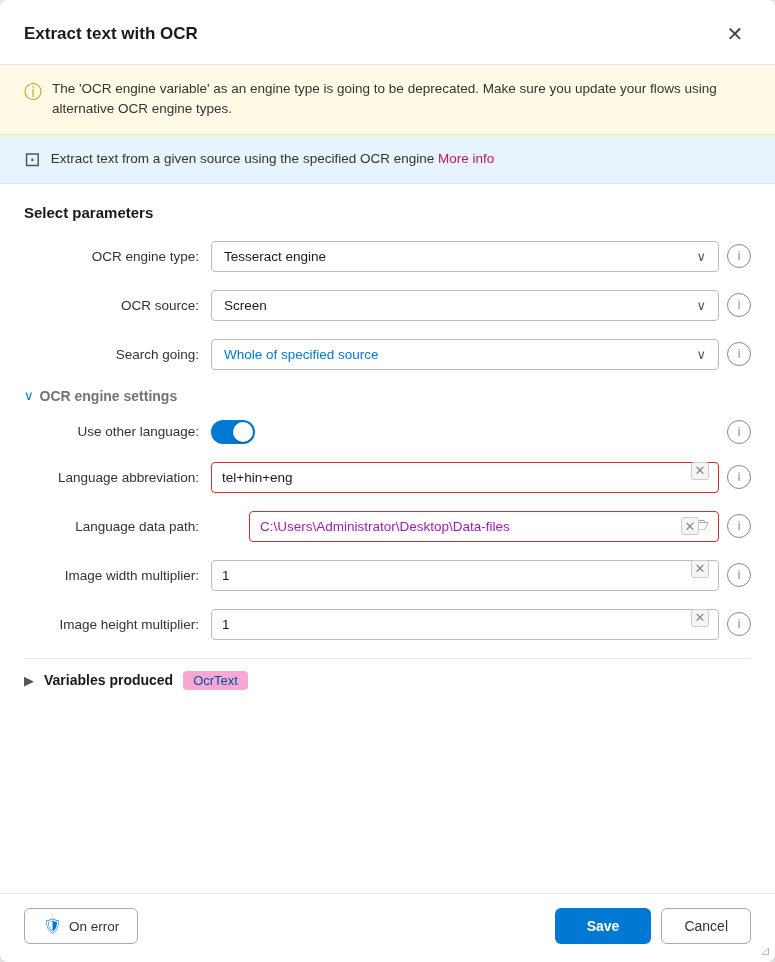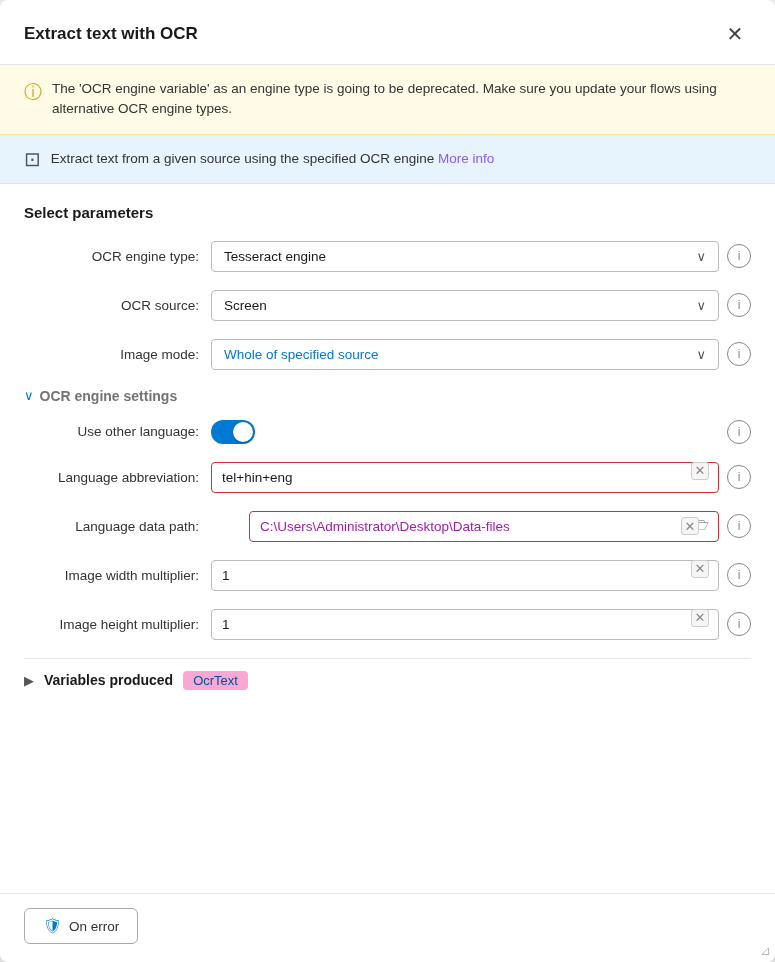--- a/index.html
+++ b/index.html
@@ -77,21 +77,21 @@
     .info-banner-icon {
       color: #555;
       font-size: 20px;
       flex-shrink: 0;
     }
     .info-banner-text {
       color: #333;
       font-size: 13.5px;
     }
     .info-banner-link {
-      color: #8b5cf6;
+      color: #be185d;
       text-decoration: none;
       cursor: pointer;
     }
     .dialog-body {
       padding: 20px 24px 16px 24px;
       flex: 1;
     }
     .section-title {
       font-size: 15px;
       font-weight: 600;
@@ -374,21 +374,21 @@
         <div class="param-control">
           <div class="dropdown">
             <span class="dropdown-text">Screen</span>
             <span class="dropdown-arrow">∨</span>
           </div>
           <button class="info-btn">i</button>
         </div>
       </div>
 
       <div class="param-row">
-        <div class="param-label">Image mode:</div>
+        <div class="param-label">Search going:</div>
         <div class="param-control">
           <div class="dropdown search-mode-dropdown">
             <span class="dropdown-text">Whole of specified source</span>
             <span class="dropdown-arrow">∨</span>
           </div>
           <button class="info-btn">i</button>
         </div>
       </div>
 
       <div class="subsection-header">
@@ -459,16 +459,20 @@
         <span class="variables-label">Variables produced</span>
         <span class="variables-badge">OcrText</span>
       </div>
     </div>
 
     <div class="dialog-footer">
       <button class="btn-on-error">
         <span class="shield-icon">🛡</span>
         <span>On error</span>
       </button>
+      <div class="footer-right">
+        <button class="btn-save">Save</button>
+        <button class="btn-cancel">Cancel</button>
+      </div>
     </div>
   </div>
   <span class="resize-handle">⊿</span>
 </div>
 
 </body></html>

